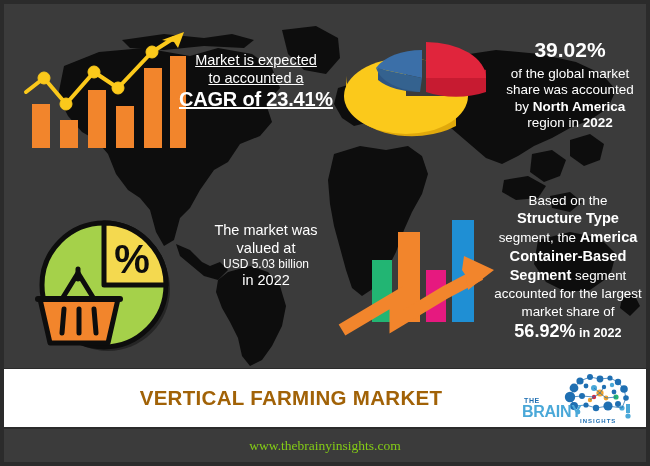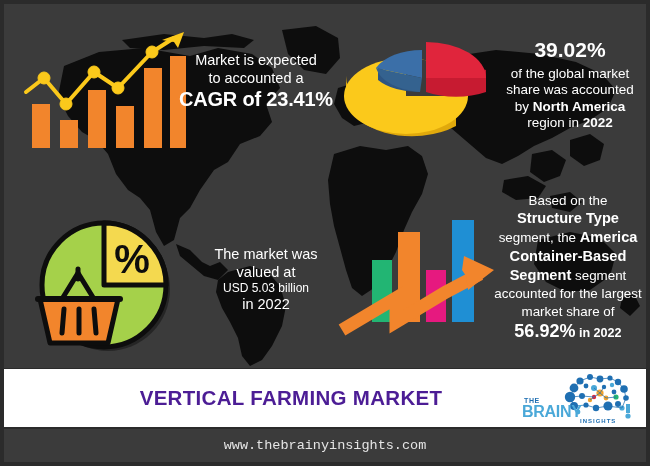--- a/index.html
+++ b/index.html
@@ -24,29 +24,29 @@
 
   .map{position:absolute;inset:0;opacity:1;}
 
   
   .txtblock{position:absolute;color:#ffffff;text-align:center;line-height:1.22;}
   .txtblock .ln{display:block;white-space:nowrap;}
   .light{font-weight:400;}
   .bold{font-weight:700;}
 
   
-  #t-cagr{left:172px;top:48px;width:160px;font-size:14.5px;}
+  #t-cagr{left:172px;top:48px;width:160px;font-size:14.5px;text-decoration:underline;}
   #t-cagr .big{font-size:20px;font-weight:700;letter-spacing:-0.2px;}
 
   
   #t-na{left:484px;top:33px;width:164px;font-size:13.5px;}
   #t-na .huge{font-size:21px;font-weight:700;display:block;margin-bottom:3px;}
 
   
-  #t-value{left:186px;top:242px;width:152px;font-size:14.5px;}
+  #t-value{left:186px;top:218px;width:152px;font-size:14.5px;}
   #t-value .big{font-size:12px;font-weight:400;}
 
   
   #t-seg{left:478px;top:188px;width:172px;font-size:13.4px;line-height:1.30;}
   #t-seg .big{font-size:14.6px;font-weight:700;}
   #t-seg .huge{font-size:18px;font-weight:700;}
   #t-seg .s{font-size:12.6px;font-weight:700;}
 
   
   .gfx{position:absolute;}
@@ -56,37 +56,37 @@
   #g-bararrow{left:330px;top:196px;width:170px;height:152px;}
 
   
   #title-band{
     position:absolute;left:4px;top:369px;width:642px;height:58px;
     background:#ffffff;
     display:flex;align-items:center;
   }
   #title-text{
     flex:1;text-align:center;
-    color:#4c1d95;
+    color:#a16207;
     font-size:20.5px;font-weight:700;
     letter-spacing:0.3px;
     padding-left:60px;
   }
   #brand-logo{
     width:118px;height:52px;margin-right:10px;
     display:flex;justify-content:center;
   }
 
   
   #url-bar{
     position:absolute;left:4px;top:429px;width:642px;height:33px;
     background:#3b3b3b;
     display:flex;align-items:center;justify-content:center;
   }
-  #url-text{color:#e5e5e5;font-size:13.5px;font-family:Liberation Mono, monospace;}
+  #url-text{color:#84cc16;font-size:13.5px;font-family:Liberation Serif, serif;}
 </style>
 </head>
 <body>
 
 <div id="infographic">
 
   <div class="panel">
     <div class="panel-inner">
 
       <svg class="map" viewBox="0 0 642 364" preserveAspectRatio="none">

